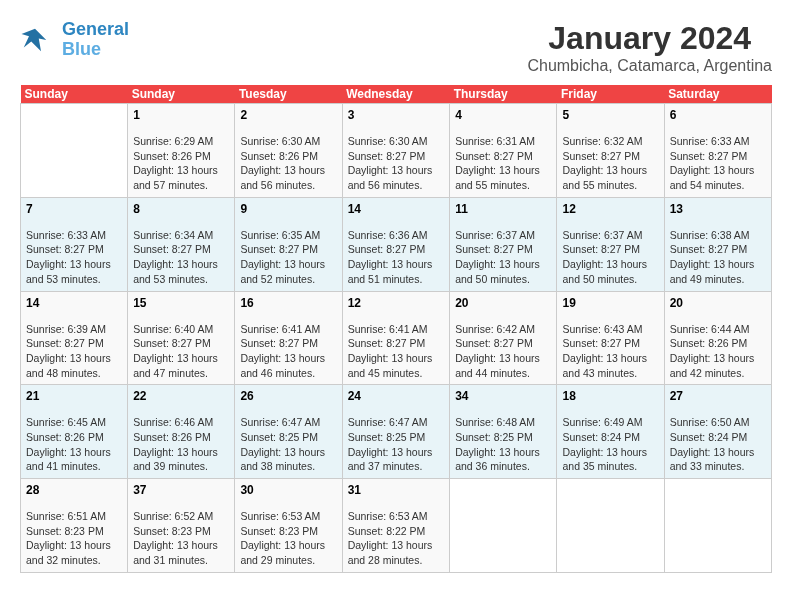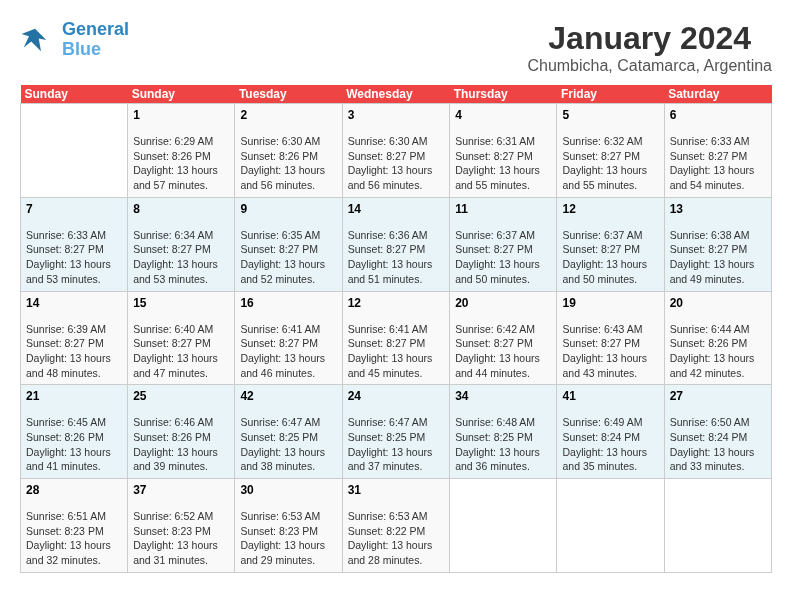--- a/index.html
+++ b/index.html
@@ -250,45 +250,45 @@
         </td>
       </tr>
       <tr>
         <td>
           <span class="day-num">21</span>
         <div class="day-info">
           Sunrise: 6:45 AM<br>Sunset: 8:26 PM<br>Daylight: 13 hours and 41 minutes.
         </div>
         </td>
         <td>
-          <span class="day-num">25</span>
+          <span class="day-num">22</span>
         <div class="day-info">
           Sunrise: 6:46 AM<br>Sunset: 8:26 PM<br>Daylight: 13 hours and 39 minutes.
         </div>
         </td>
         <td>
-          <span class="day-num">42</span>
+          <span class="day-num">26</span>
         <div class="day-info">
           Sunrise: 6:47 AM<br>Sunset: 8:25 PM<br>Daylight: 13 hours and 38 minutes.
         </div>
         </td>
         <td>
           <span class="day-num">24</span>
         <div class="day-info">
           Sunrise: 6:47 AM<br>Sunset: 8:25 PM<br>Daylight: 13 hours and 37 minutes.
         </div>
         </td>
         <td>
           <span class="day-num">34</span>
         <div class="day-info">
           Sunrise: 6:48 AM<br>Sunset: 8:25 PM<br>Daylight: 13 hours and 36 minutes.
         </div>
         </td>
         <td>
-          <span class="day-num">41</span>
+          <span class="day-num">18</span>
         <div class="day-info">
           Sunrise: 6:49 AM<br>Sunset: 8:24 PM<br>Daylight: 13 hours and 35 minutes.
         </div>
         </td>
         <td>
           <span class="day-num">27</span>
         <div class="day-info">
           Sunrise: 6:50 AM<br>Sunset: 8:24 PM<br>Daylight: 13 hours and 33 minutes.
         </div>
         </td>

